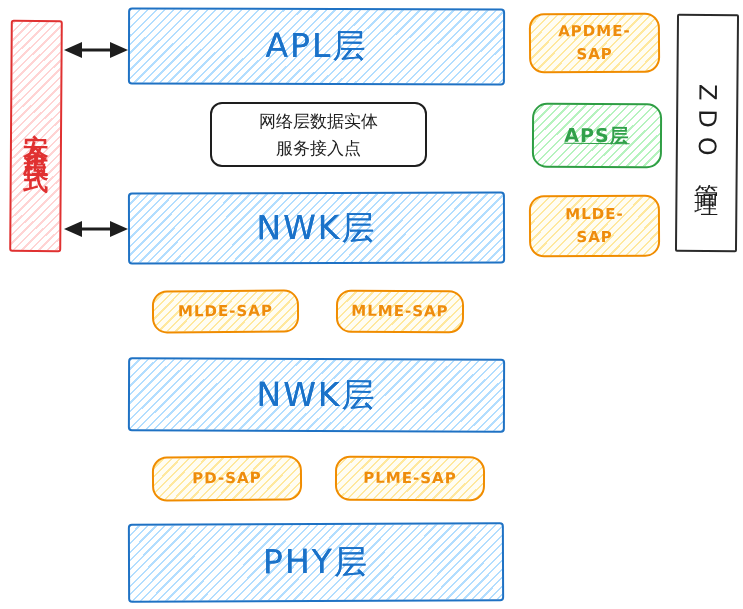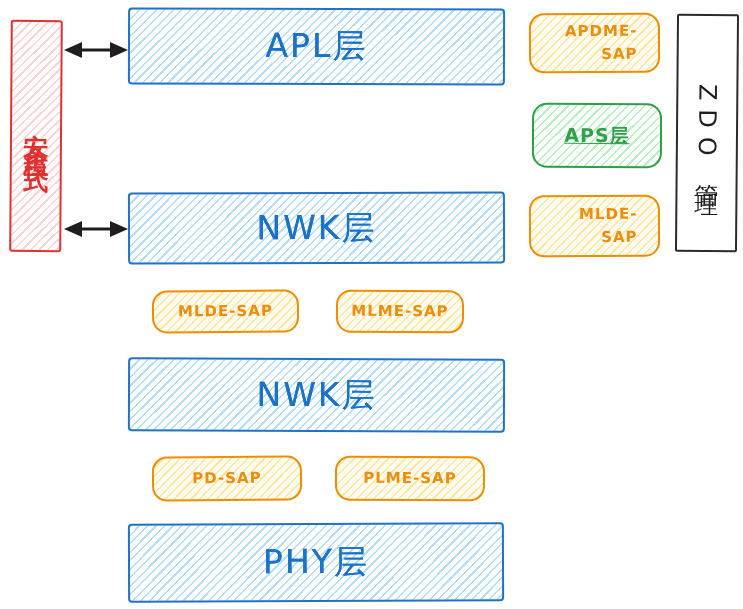--- a/index.html
+++ b/index.html
@@ -32,21 +32,21 @@
 
   
   .layer-title{
     font-size:33px;font-weight:400;letter-spacing:2px;color:#1a72c9;
     text-shadow:0 0 .6px #1a72c9;white-space:nowrap;
   }
   .sap-label{
     font-size:15px;font-weight:700;letter-spacing:1px;color:#ee8c0c;
     text-align:center;line-height:1.55;
   }
-  .narrow .sap-label{max-width:86px;text-align:right;}
+  .narrow .sap-label{max-width:86px;}
   .aps-label{
     font-size:19px;font-weight:700;letter-spacing:1px;color:#31a04a;white-space:nowrap;text-decoration:underline;
   }
   .note-text{font-size:17px;font-weight:500;color:#1e1e1e;text-align:center;line-height:1.55;white-space:nowrap;}
   .v-text-red{
     writing-mode:vertical-rl;text-orientation:upright;
     font-size:25px;font-weight:600;color:#e03131;letter-spacing:11px;white-space:nowrap;
   }
   .v-text-black{
     writing-mode:vertical-rl;text-orientation:mixed;
@@ -71,20 +71,24 @@
   <svg class="arrow-svg" style="left:62px;top:217px;" width="68" height="24" viewBox="0 0 68 24">
     <line x1="14" y1="12" x2="54" y2="12" stroke="#1e1e1e" stroke-width="3"></line>
     <polygon points="2,12 20,4 20,20" fill="#1e1e1e"></polygon>
     <polygon points="66,12 48,4 48,20" fill="#1e1e1e"></polygon>
   </svg>
 
   <div class="box hatch-blue" style="left:128px;top:8px;width:377px;height:77px;transform:rotate(.15deg);">
     <span class="layer-title">APL层</span>
   </div>
 
+  <div class="box plain-white" style="left:210px;top:102px;width:217px;height:65px;flex-direction:column;">
+    <span class="note-text">网络层数据实体</span>
+    <span class="note-text">服务接入点</span>
+  </div>
 
   <div class="box hatch-blue" style="left:128px;top:192px;width:377px;height:72px;transform:rotate(-.15deg);">
     <span class="layer-title">NWK层</span>
   </div>
 
   <div class="box hatch-orange" style="left:152px;top:290px;width:147px;height:43px;transform:rotate(-.4deg);">
     <span class="sap-label">MLDE-SAP</span>
   </div>
   <div class="box hatch-orange" style="left:336px;top:290px;width:128px;height:43px;transform:rotate(.3deg);">
     <span class="sap-label">MLME-SAP</span>

